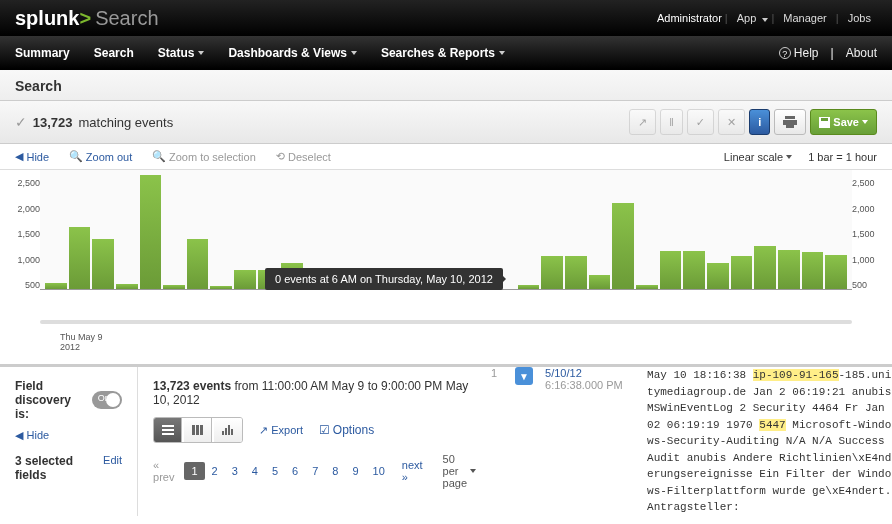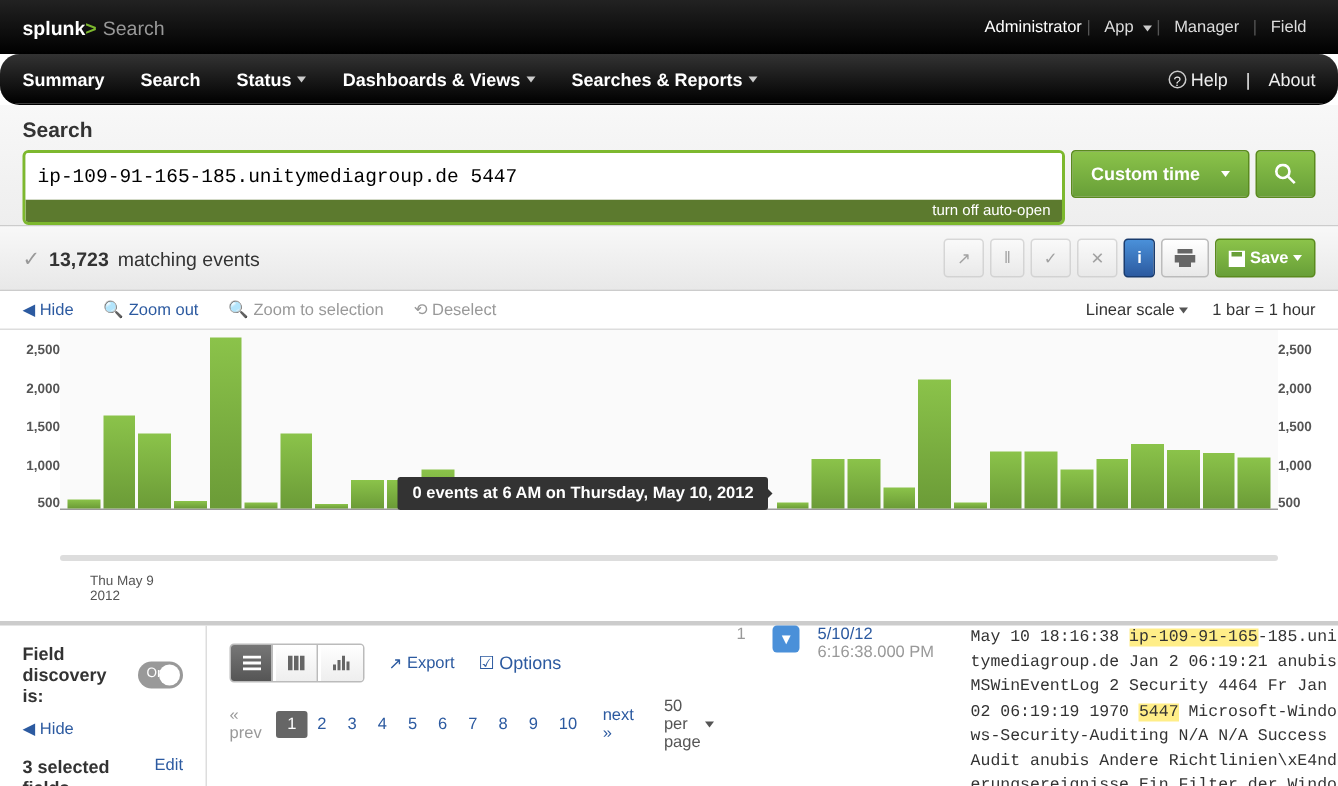--- a/index.html
+++ b/index.html
@@ -1,26 +1,26 @@
 <!DOCTYPE html>
 <html><head>
 <meta charset="utf-8">
 <style>
 * { box-sizing: border-box; margin: 0; padding: 0; }
 body { font-family: Arial, Helvetica, sans-serif; font-size: 12px; color: #333; width: 892px; background: #fff; }
 .top-bar { background: linear-gradient(#222, #000); height: 36px; display: flex; align-items: center; padding: 0 15px; justify-content: space-between; }
-.logo { font-size: 13px; font-weight: bold; }
+.logo { font-size: 20px; font-weight: bold; }
 .logo-sp { color: #fff; }
 .logo-gt { color: #7db82e; }
 .logo-app { color: #999; font-weight: normal; margin-left: 4px; }
 .top-links { color: #ddd; font-size: 11px; }
 .top-links a { color: #ddd; text-decoration: none; margin: 0 6px; cursor: pointer; }
 .top-links .divider { color: #555; }
 .top-user { font-weight: normal; color: #fff; }
-.nav-bar { background: linear-gradient(#333, #000); height: 34px; display: flex; align-items: center; padding: 0 15px; justify-content: space-between; border-bottom: 1px solid #000; border-radius: 13px; }
+.nav-bar { background: linear-gradient(#333, #000); height: 34px; display: flex; align-items: center; padding: 0 15px; justify-content: space-between; border-bottom: 1px solid #000; }
 .nav-left { display: flex; gap: 24px; }
 .nav-item { color: #fff; font-size: 12px; font-weight: bold; cursor: pointer; display: flex; align-items: center; gap: 4px; }
 .caret { width: 0; height: 0; border-left: 3px solid transparent; border-right: 3px solid transparent; border-top: 4px solid #ccc; display: inline-block; }
 .nav-right { display: flex; gap: 12px; color: #eee; }
 .nav-right a { color: #eee; text-decoration: none; cursor: pointer; }
 .help-icon { display: inline-block; width: 12px; height: 12px; border: 1px solid #ccc; border-radius: 50%; text-align: center; line-height: 12px; font-size: 9px; margin-right: 3px; }
 .search-header { background: linear-gradient(#f8f8f8, #eee); padding: 8px 15px 0 15px; border-bottom: 1px solid #ccc; }
 .search-title { font-size: 14px; font-weight: bold; color: #333; margin-bottom: 6px; }
 .search-row { display: flex; gap: 4px; }
 .search-box { flex: 1; border: 2px solid #7db82e; border-radius: 4px; overflow: hidden; position: relative; }
@@ -37,21 +37,21 @@
 .results-right { display: flex; gap: 4px; }
 .btn-sm { padding: 5px 8px; border: 1px solid #bbb; border-radius: 3px; background: linear-gradient(#fff, #e8e8e8); cursor: pointer; font-size: 11px; display: flex; align-items: center; gap: 3px; height: 26px; color: #555; }
 .btn-sm.disabled { opacity: 0.5; }
 .btn-sm-green { background: linear-gradient(#8bc34a, #689f38); color: #fff; border-color: #5a8a1e; font-weight: bold; }
 .btn-sm-blue { background: linear-gradient(#4a90d9, #2c5aa0); color: #fff; border-color: #1a3c6e; }
 .timeline-bar { padding: 6px 15px; display: flex; align-items: center; justify-content: space-between; border-bottom: 1px solid #ddd; font-size: 11px; }
 .tl-left { display: flex; gap: 20px; }
 .tl-link { color: #2c5aa0; cursor: pointer; display: flex; align-items: center; gap: 3px; }
 .tl-link.disabled { color: #999; }
 .tl-right { display: flex; gap: 16px; }
-.chart-area { position: relative; height: 150px; padding: 0 40px; font-weight: bold; }
+.chart-area { position: relative; height: 150px; padding: 0 40px; }
 .y-axis { position: absolute; top: 8px; bottom: 30px; width: 36px; font-size: 9px; color: #555; text-align: right; display: flex; flex-direction: column; justify-content: space-between; }
 .y-axis.left { left: 4px; }
 .y-axis.right { right: 4px; text-align: left; }
 .chart-inner { position: relative; height: 120px; background: #fafafa; display: flex; align-items: flex-end; padding: 0 4px; border-bottom: 1px solid #999; }
 .bar { flex: 1; margin: 0 1px; background: linear-gradient(#8bc34a, #6b9b37); }
 .timestamp-box { position: absolute; top: 6px; background: #fff; border: 1px solid #ccc; padding: 2px 6px; font-size: 10px; color: #555; }
 .ts-left { left: 40px; }
 .ts-right { right: 40px; }
 .tooltip { position: absolute; background: #333; color: #fff; padding: 5px 10px; font-size: 11px; border-radius: 2px; top: 98px; left: 265px; z-index: 10; }
 .tooltip::after { content: ''; position: absolute; right: -8px; top: 50%; margin-top: -5px; border: 5px solid transparent; border-left-color: #333; }
@@ -101,21 +101,21 @@
   <div class="logo">
     <span class="logo-sp">splunk</span><span class="logo-gt">&gt;</span><span class="logo-app">Search</span>
   </div>
   <div class="top-links">
     <span class="top-user">Administrator</span>
     <span class="divider">|</span>
     <a>App</a><span class="caret"></span>
     <span class="divider">|</span>
     <a>Manager</a>
     <span class="divider">|</span>
-    <a>Field</a>
+    <a>Jobs</a>
   </div>
 </div>
 
 <div class="nav-bar">
   <div class="nav-left">
     <div class="nav-item">Summary</div>
     <div class="nav-item">Search</div>
     <div class="nav-item">
         <span>Status</span>
         <span class="caret"></span>
@@ -131,36 +131,20 @@
   </div>
   <div class="nav-right">
     <a><span class="help-icon">?</span><span>Help</span></a>
     <span class="divider">|</span>
     <a>About</a>
   </div>
 </div>
 
 <div class="search-header">
   <div class="search-title">Search</div>
-  <div class="search-row">
-    <div class="search-box">
-      <input class="search-input" value="ip-109-91-165-185.unitymediagroup.de 5447" style="">
-      <div class="auto-open">turn off auto-open</div>
-    </div>
-    <div class="btn btn-green">
-        <span>Custom time</span>
-        <span class="caret" style="border-top-color:#fff;margin-left:10px"></span>
-      </div>
-    <div class="btn btn-green btn-search-go">
-      <svg class="search-icon-svg" viewBox="0 0 16 16" fill="none" stroke="#fff" stroke-width="2">
-          <circle cx="6" cy="6" r="5"></circle>
-          <line x1="10" y1="10" x2="15" y2="15"></line>
-        </svg>
-    </div>
-  </div>
 </div>
 
 <div class="results-bar">
   <div class="results-left">
     <span class="check-icon">✓</span>
     <span class="results-count">13,723</span>
     <span>matching events</span>
   </div>
   <div class="results-right">
     <div class="btn-sm disabled">↗</div>
@@ -288,20 +272,25 @@
     </div>
     <div class="side-hide"><span>◀</span> <span>Hide</span></div>
     <div class="fields-header">
       <span class="fields-title">3 selected fields</span>
       <span class="edit-link">Edit</span>
     </div>
 
   </div>
 
   <div class="content">
+    <div class="events-header">
+      <span class="events-count-b">13,723</span>
+      <span class="events-count-b">events</span>
+      <span>from 11:00:00 AM May 9 to 9:00:00 PM May 10, 2012</span>
+    </div>
     <div class="events-bar">
       <div style="display:flex;gap:16px;align-items:center">
         <div class="view-toggles">
           <div class="vtoggle active">
               <svg width="12" height="10" fill="#fff">
                 <rect y="0" width="12" height="2"></rect>
                 <rect y="4" width="12" height="2"></rect>
                 <rect y="8" width="12" height="2"></rect>
               </svg>
             </div>

